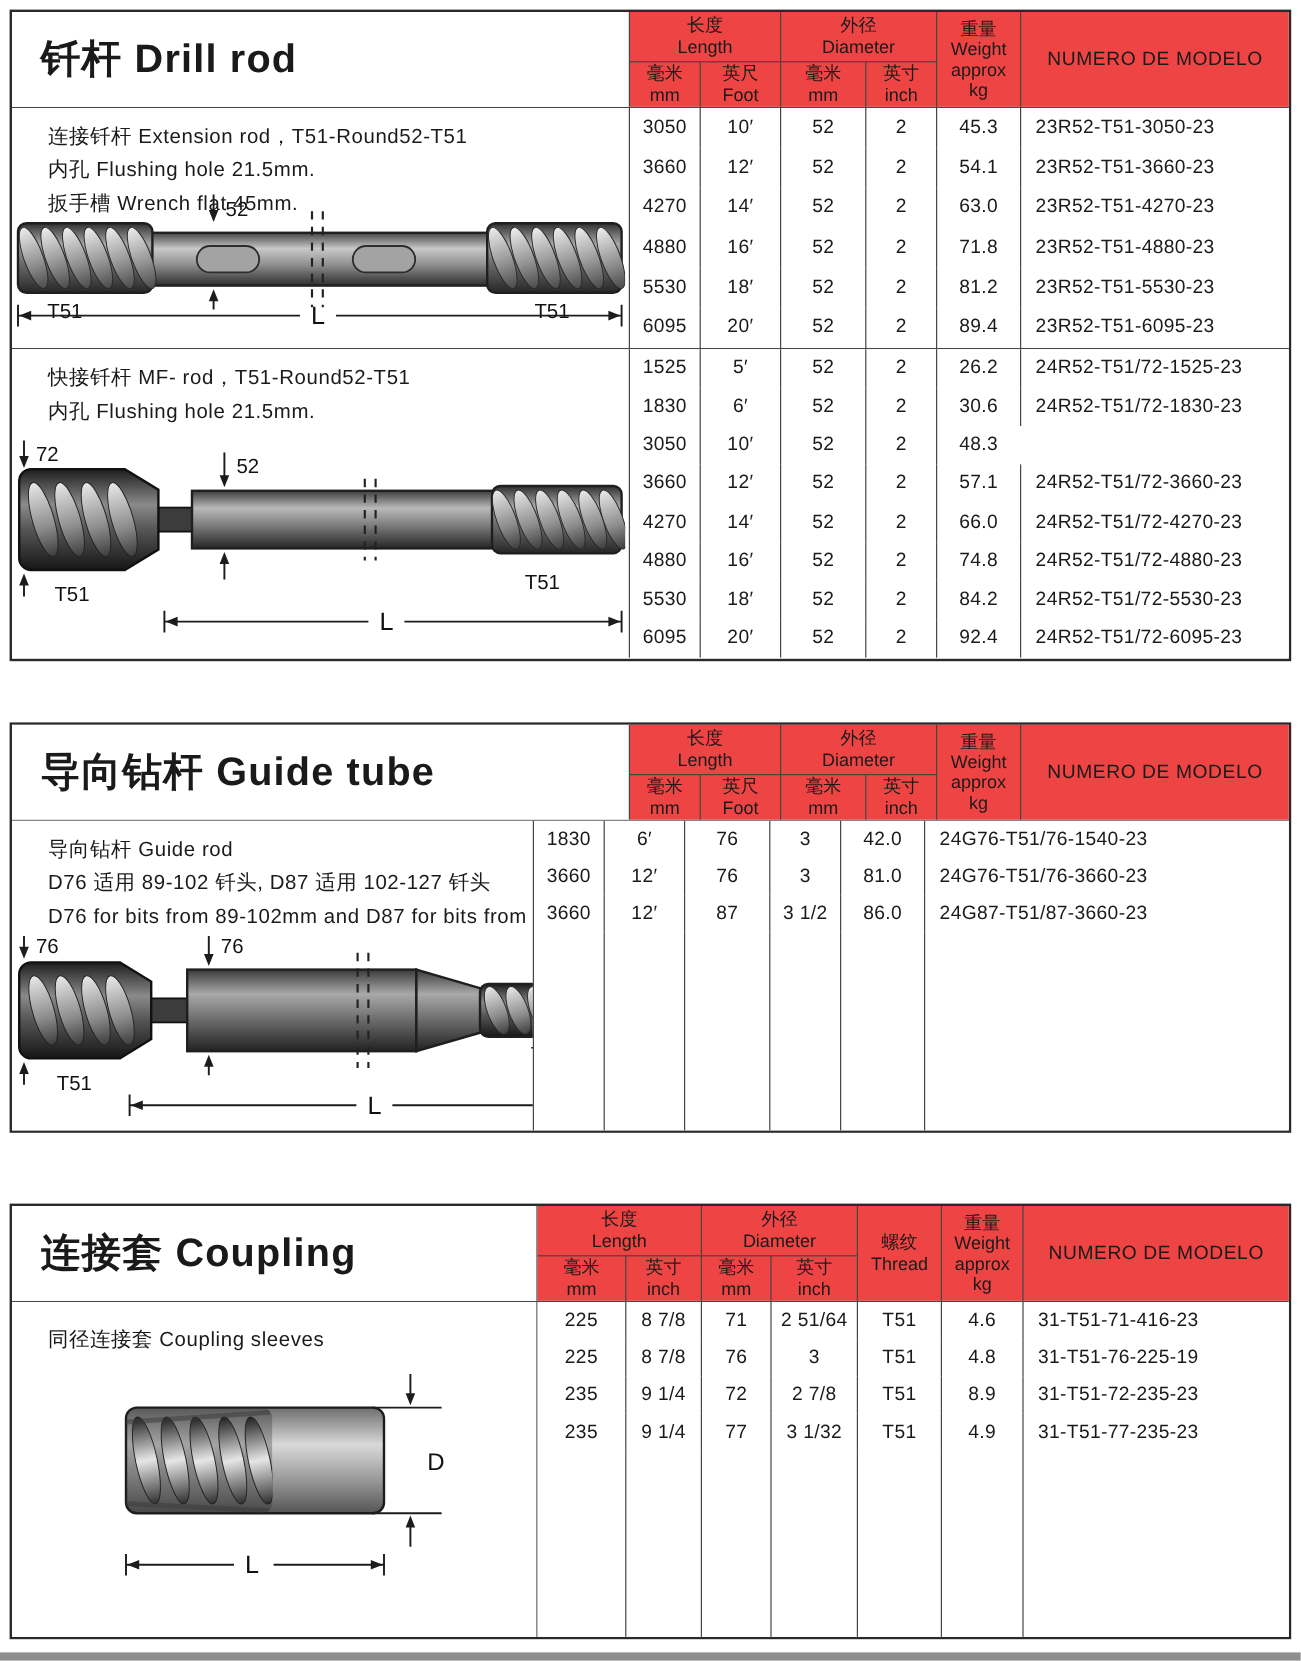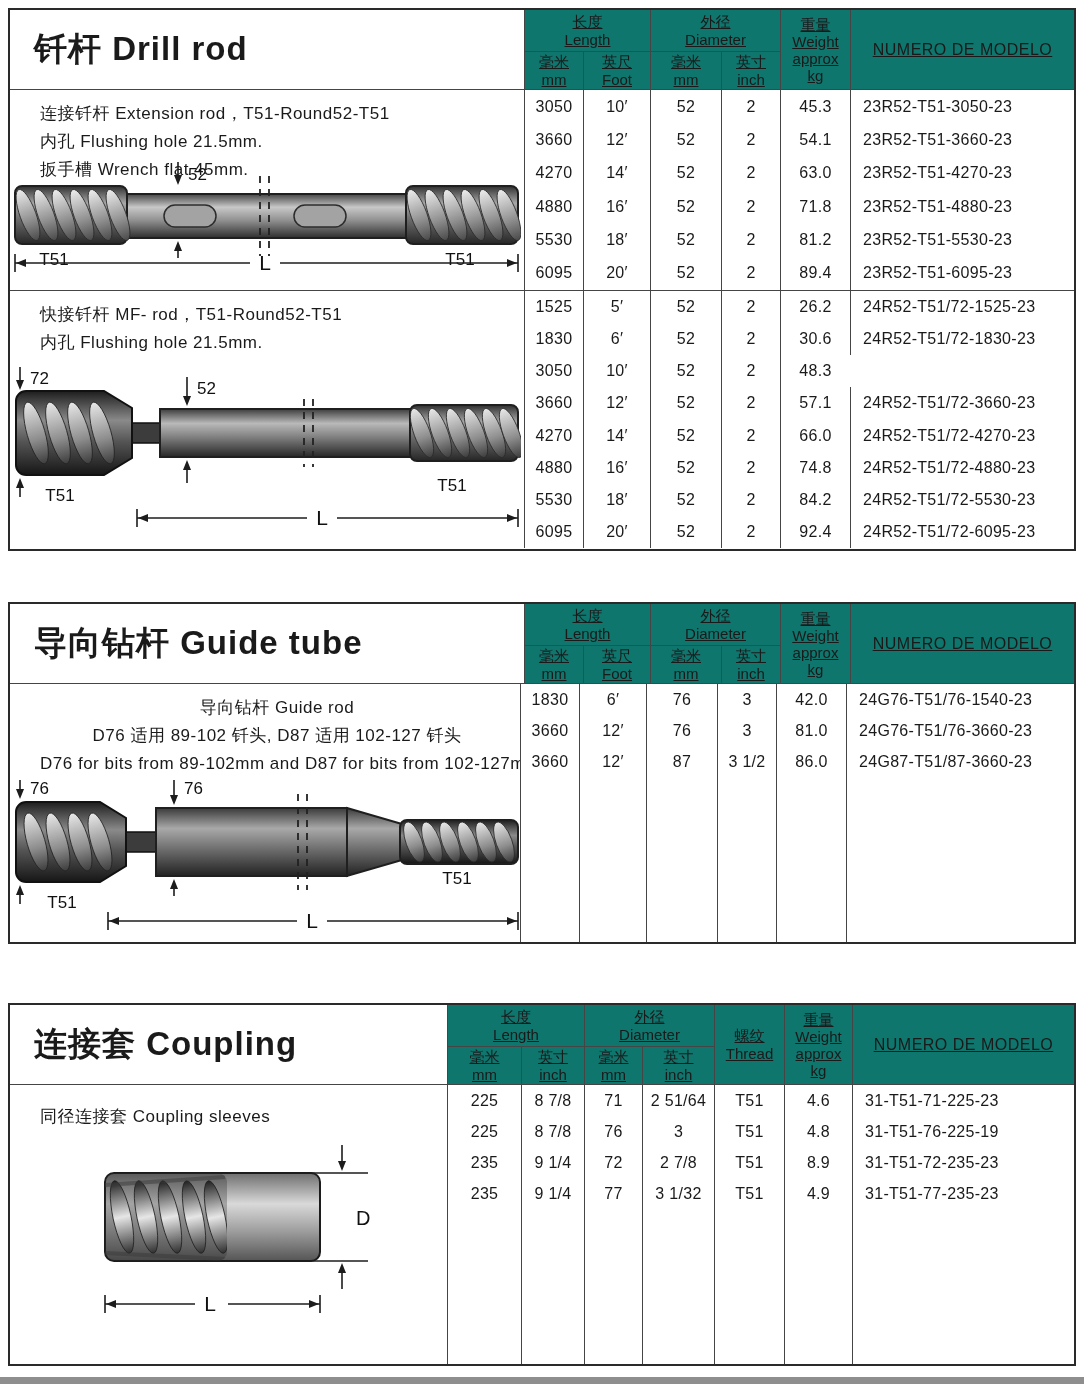--- a/index.html
+++ b/index.html
@@ -7,21 +7,21 @@
     width:1084px;height:1384px;position:relative;background:#ffffff;
     font-family:"Liberation Sans", sans-serif;color:#1a1a1a;
     -webkit-font-smoothing:antialiased;
   }
   .tbl{position:absolute;left:8px;width:1068px;border:2px solid #2a2a2a;background:#fff;box-sizing:border-box;}
   .row-hdr{display:flex;border-bottom:1px solid #454545;box-sizing:border-box;}
   .title-cell{
     box-sizing:border-box;border-right:1px solid #454545;display:flex;align-items:center;
     padding-left:24px;font-size:33px;font-weight:bold;letter-spacing:1px;background:#fff;
   }
-  .hdr{flex:1;display:grid;background:#0f766e;box-sizing:border-box;text-decoration:underline;}
+  .hdr{flex:1;display:grid;background:#ef4444;box-sizing:border-box;}
   .t12g{grid-template-columns:58px 67px 71px 59px 70px 1fr;}
   .t3g{grid-template-columns:73px 63px 58px 72px 70px 68px 1fr;}
   .hdr.t12g,.hdr.t3g{grid-template-rows:41px 1fr;}
   .hc{display:flex;flex-direction:column;align-items:center;justify-content:center;
       font-size:15px;line-height:18px;box-sizing:border-box;text-align:center;}
   .hc.weight{line-height:17px;}
   .bl{border-left:1px solid #454545;}
   .bt{border-top:1px solid #454545;}
   .model-h{font-size:16px;letter-spacing:.5px;}
   .body-row{display:flex;box-sizing:border-box;}
@@ -345,21 +345,21 @@
         <div>mm</div>
       </div>
       <div class="hc bt bl" style="grid-column:4;grid-row:2;">
         <div>英寸</div>
         <div>inch</div>
       </div>
     </div>
   </div>
 
   <div class="body-row" style="height:258px;">
-    <div class="desc" style="width:511px;text-align:center;">
+    <div class="desc" style="width:435px;">
       <div class="lines">
         <div>导向钻杆  Guide rod</div>
         <div>D76 适用 89-102 钎头, D87 适用 102-127 钎头</div>
         <div>D76 for bits from 89-102mm and D87 for bits from 102-127mm</div>
       </div>
       <svg class="diag" style="left:2px;top:94px;" width="509" height="160" viewBox="0 0 509 160">
         <defs>
           <linearGradient id="d3c" x1="0" y1="0" x2="0" y2="1">
             <stop offset="0" stop-color="#1d1d1d"></stop>
               <stop offset=".35" stop-color="#8a8a8a"></stop>
@@ -566,21 +566,21 @@
         <div class="cell bl" style="grid-area: 1 / 5;">T51</div>
         <div class="cell bl" style="grid-area: 2 / 5;">T51</div>
         <div class="cell bl" style="grid-area: 3 / 5;">T51</div>
         <div class="cell bl" style="grid-area: 4 / 5;">T51</div>
         <div class="cell bl" style="grid-area: 5 / 5;"></div>
         <div class="cell bl" style="grid-area: 1 / 6;">4.6</div>
         <div class="cell bl" style="grid-area: 2 / 6;">4.8</div>
         <div class="cell bl" style="grid-area: 3 / 6;">8.9</div>
         <div class="cell bl" style="grid-area: 4 / 6;">4.9</div>
         <div class="cell bl" style="grid-area: 5 / 6;"></div>
-        <div class="cell bl model" style="grid-area: 1 / 7;">31-T51-71-225-23</div>
+        <div class="cell bl model" style="grid-area: 1 / 7;">31-T51-71-416-23</div>
         <div class="cell bl model" style="grid-area: 2 / 7;">31-T51-76-225-19</div>
         <div class="cell bl model" style="grid-area: 3 / 7;">31-T51-72-235-23</div>
         <div class="cell bl model" style="grid-area: 4 / 7;">31-T51-77-235-23</div>
         <div class="cell bl" style="grid-area: 5 / 7;"></div>
       </div>
   </div>
 </div>
 
 <div class="page-edge"></div>
 

